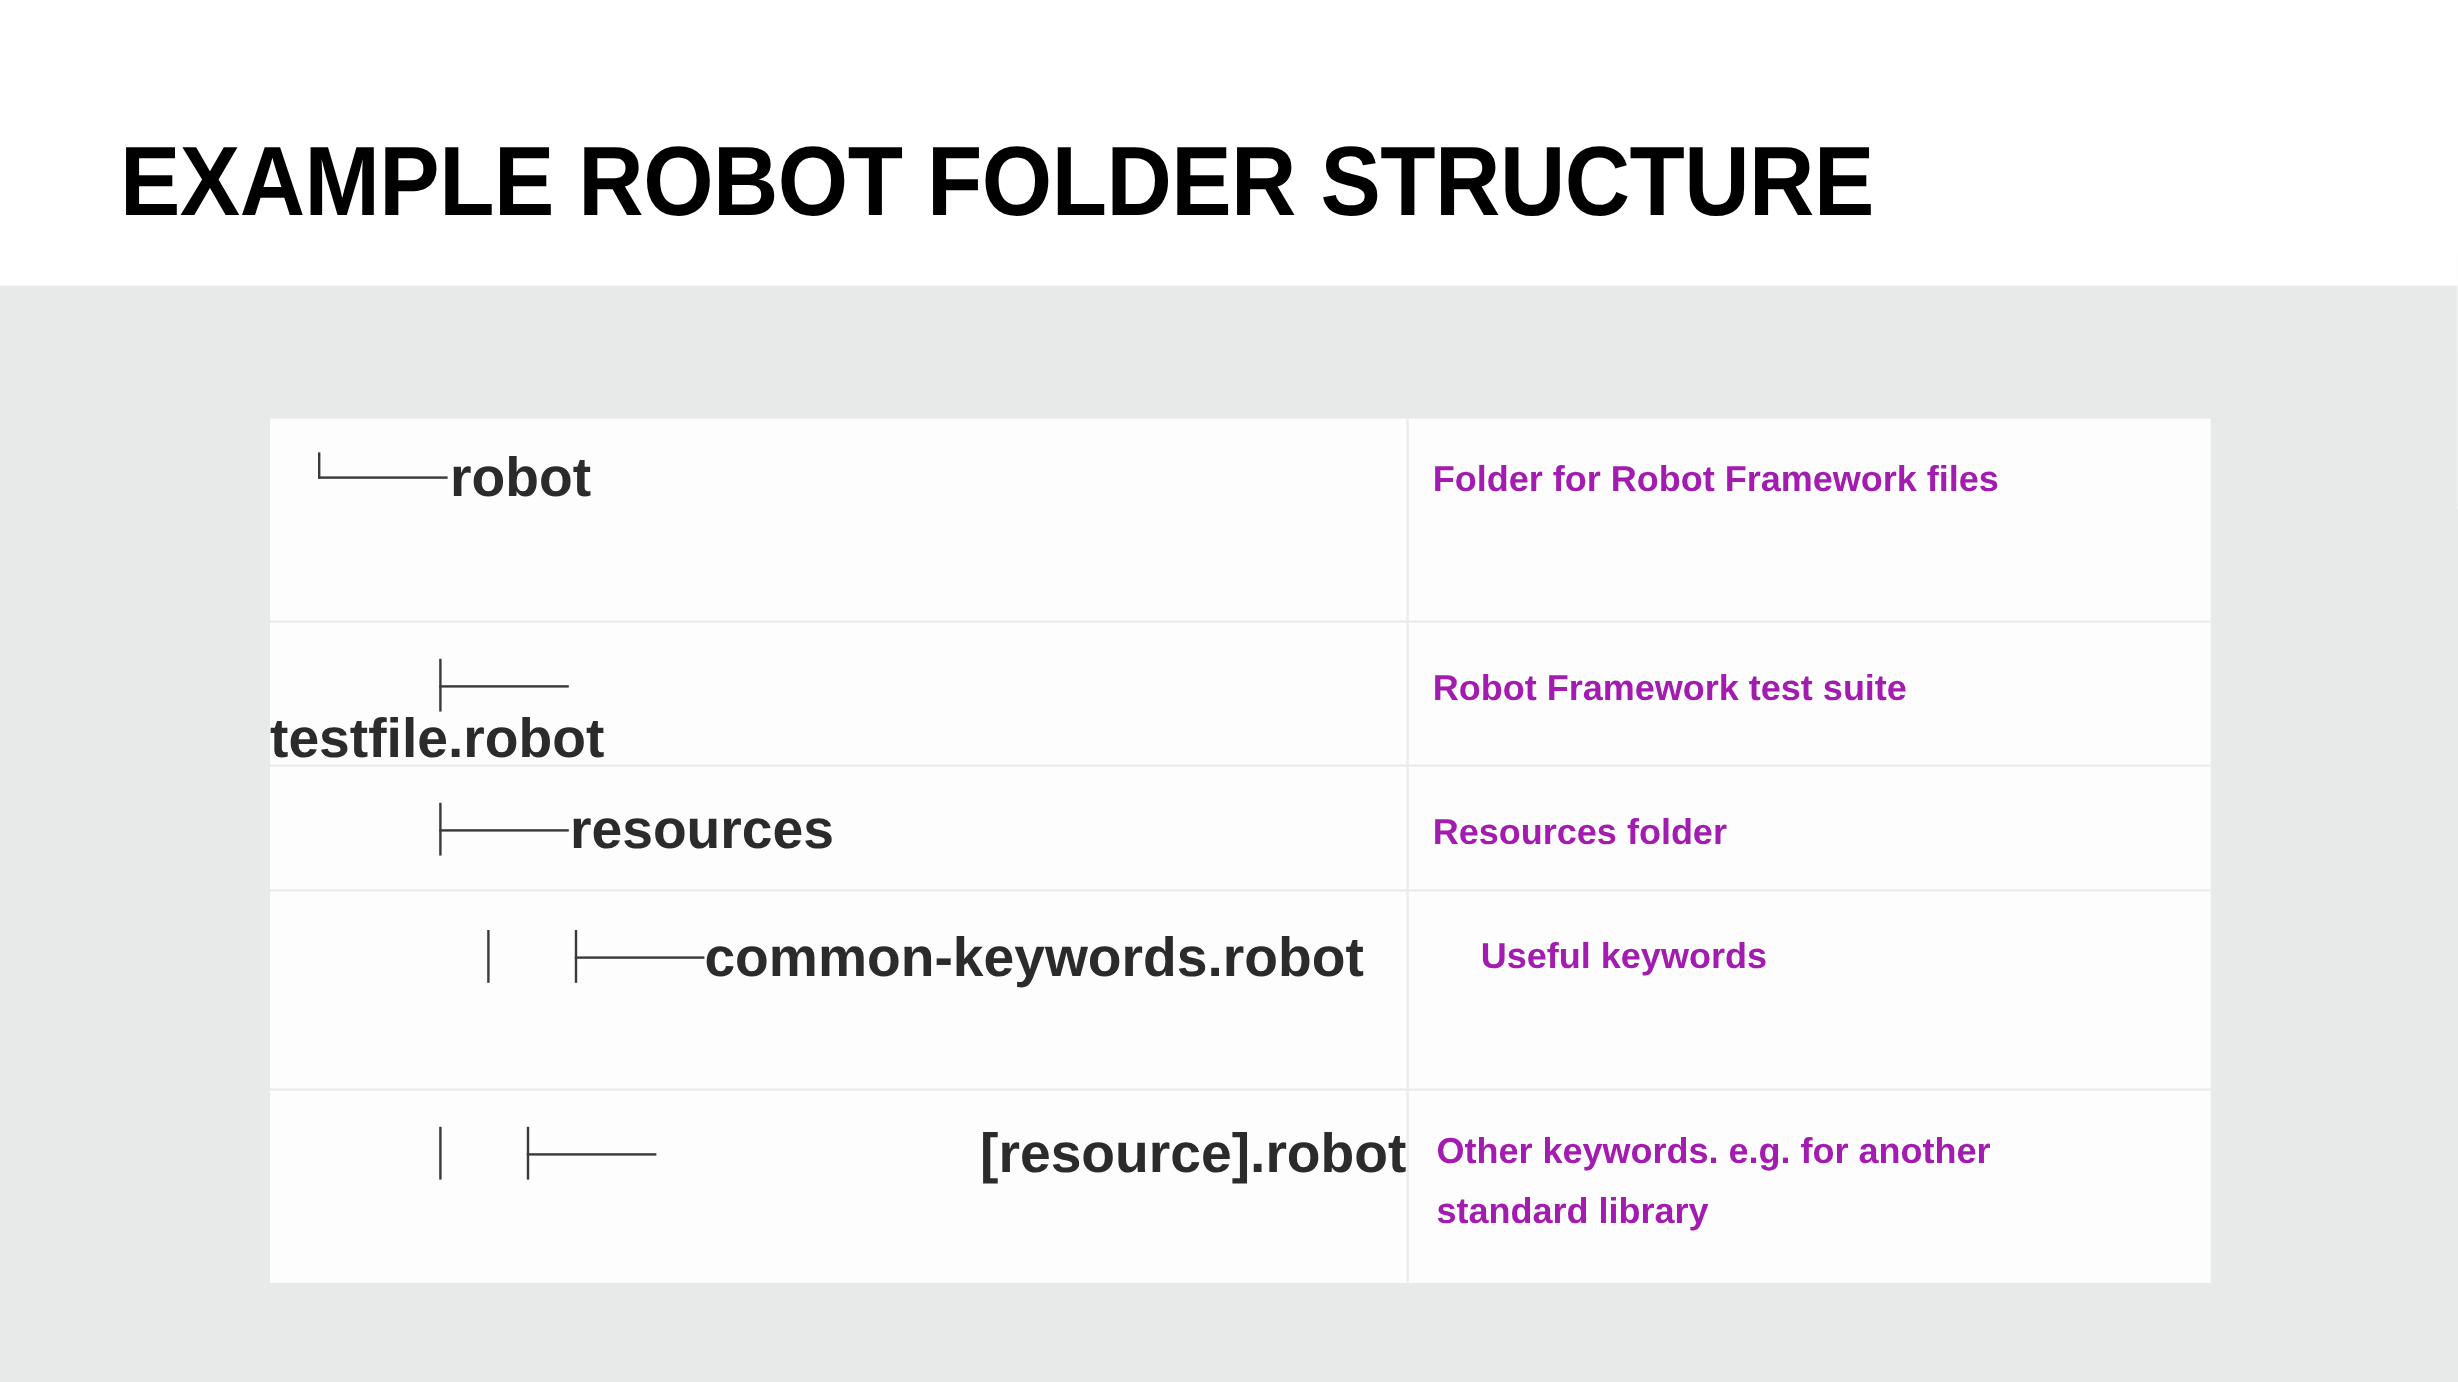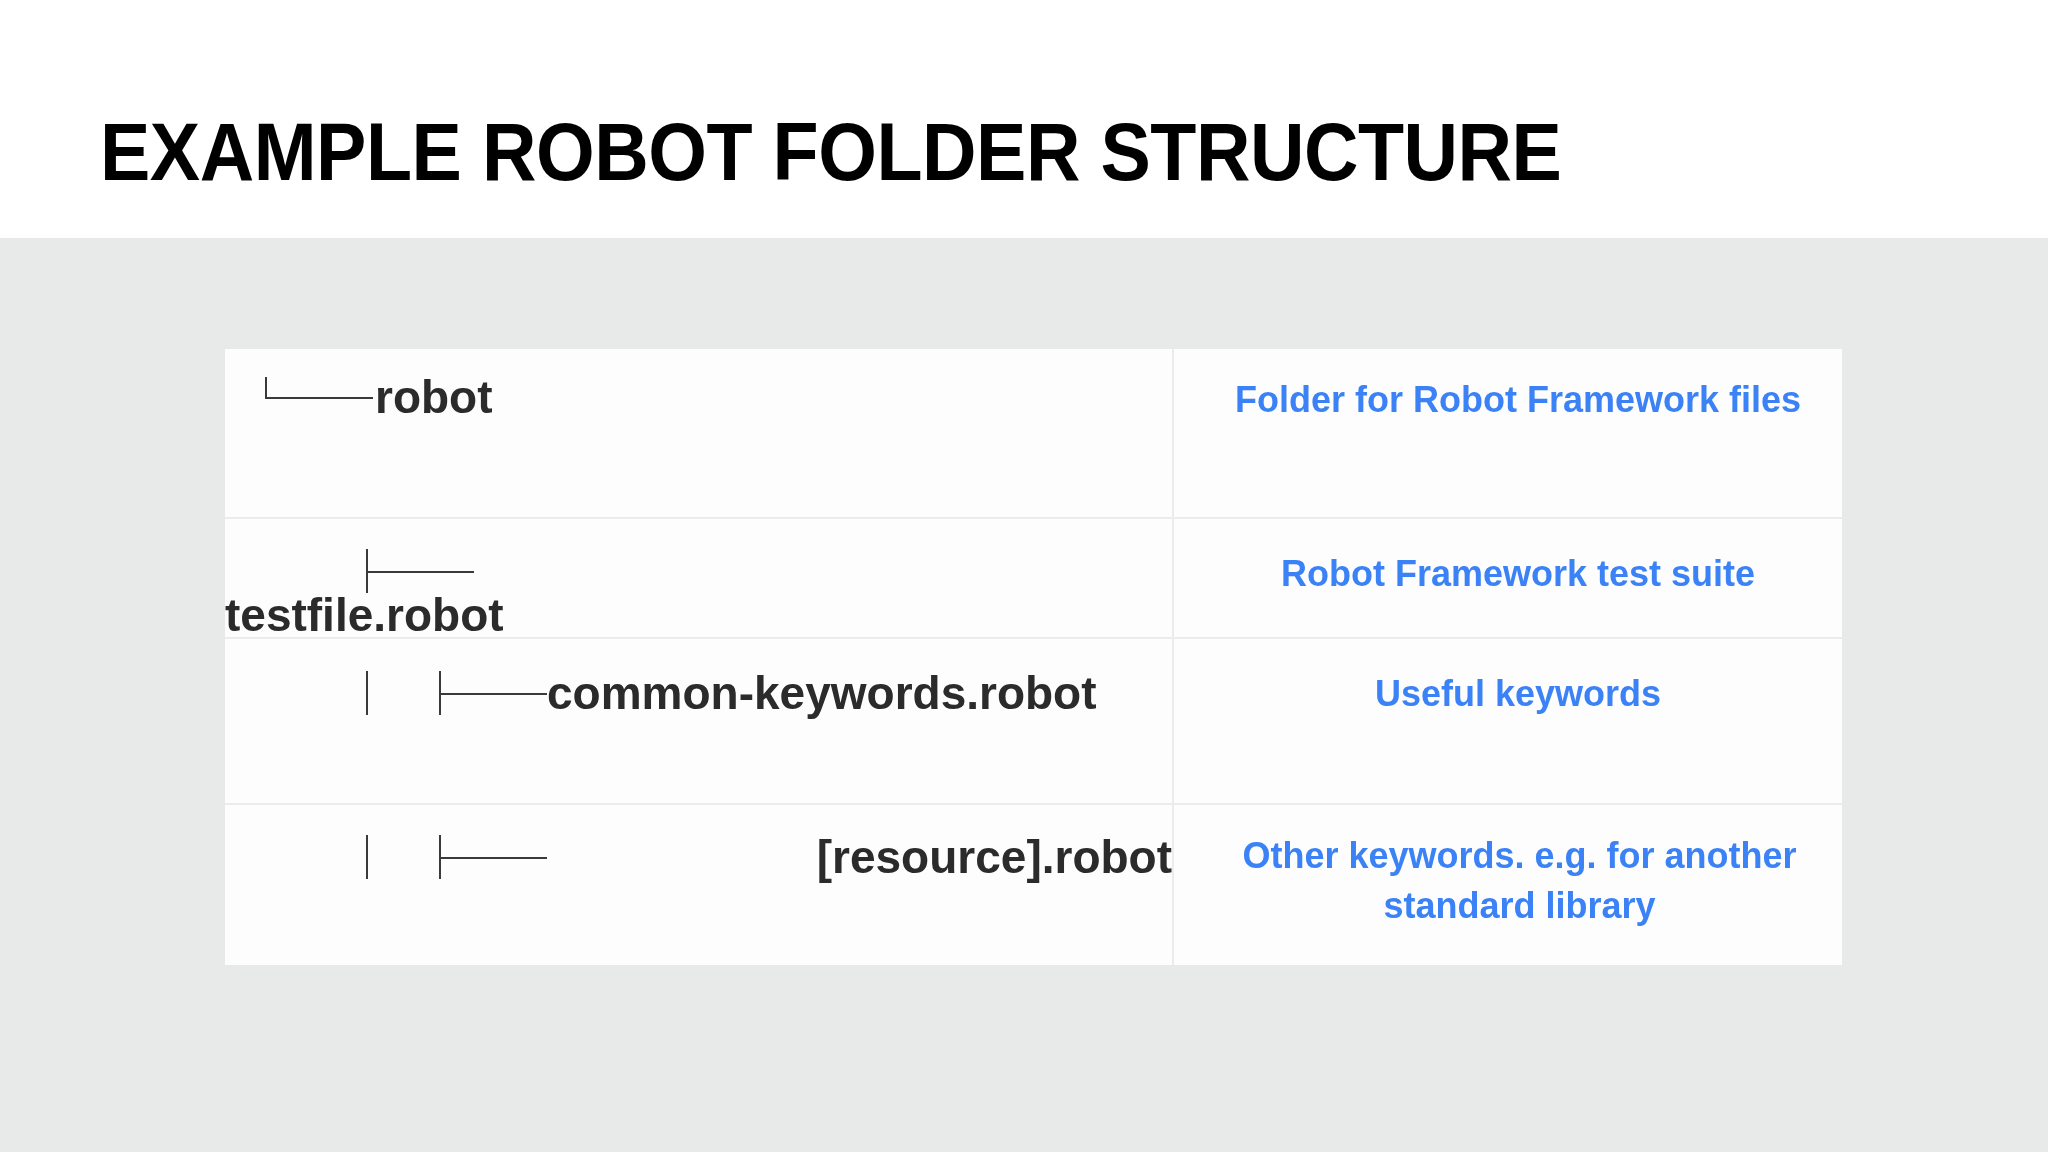--- a/index.html
+++ b/index.html
@@ -71,21 +71,21 @@
     padding: 0;
   }
   .struct-table tr:last-child td { border-bottom: none; }
   .struct-table td.path-cell {
     border-right: 2px solid #ececec;
   }
 
   .row-r1 td { height: 168px; }
   .row-r2 td { height: 100px; }
   .row-r3 td { height: 102px; }
-  .row-r4 td { height: 164px; }
+  .row-r4 td { height: 164px; padding-left: 40px; }
   .row-r5 td { height: 160px; }
 
   
   .path-inner {
     display: flex;
     align-items: flex-start;
     padding-top: 34px;
     color: #2b2b2b;
     font-family: "Liberation Sans Narrow", "Liberation Sans", sans-serif;
     font-weight: bold;
@@ -110,26 +110,25 @@
     background: #3a3a3a;
   }
   .tree .vert  { width: 2px; }
   .tree .horiz { height: 2px; }
 
   .path-label { display: inline-block; }
 
   
   .desc-inner {
     padding: 30px 0 0 20px;
-    color: #3b82f6;
+    color: #a21caf;
     font-family: "Liberation Sans Narrow", "Liberation Sans", sans-serif;
     font-weight: bold;
-    font-size: 36px;
+    font-size: 30px;
     line-height: 50px;
-    text-align: center;
   }
   .row-r1 .desc-inner { padding-top: 26px; }
   .row-r5 .desc-inner { padding-top: 26px; padding-left: 23px; }
   .desc-line { display: block; }
 </style>
 </head>
 <body>
 
 <div id="slide">
 
@@ -173,20 +172,36 @@
             <span class="path-label">testfile.robot</span>
           </div>
         </td>
         <td>
           <div class="desc-inner">
             <span class="desc-line">Robot Framework test suite</span>
           </div>
         </td>
       </tr>
 
+      <tr class="row-r3">
+        <td class="path-cell">
+          <div class="path-inner">
+            <span class="tree" style="width:250px;">
+              <span class="seg vert" style="left:141px; top:0px;  height:44px;"></span>
+              <span class="seg horiz" style="left:141px; top:22px; width:108px;"></span>
+            </span>
+            <span class="path-label">resources</span>
+          </div>
+        </td>
+        <td>
+          <div class="desc-inner">
+            <span class="desc-line">Resources folder</span>
+          </div>
+        </td>
+      </tr>
 
       <tr class="row-r4">
         <td class="path-cell">
           <div class="path-inner">
             <span class="tree" style="width:322px;">
               <span class="seg vert" style="left:141px; top:0px;  height:44px;"></span>
               <span class="seg vert" style="left:214px; top:0px;  height:44px;"></span>
               <span class="seg horiz" style="left:214px; top:22px; width:108px;"></span>
             </span>
             <span class="path-label">common-keywords.robot</span>

